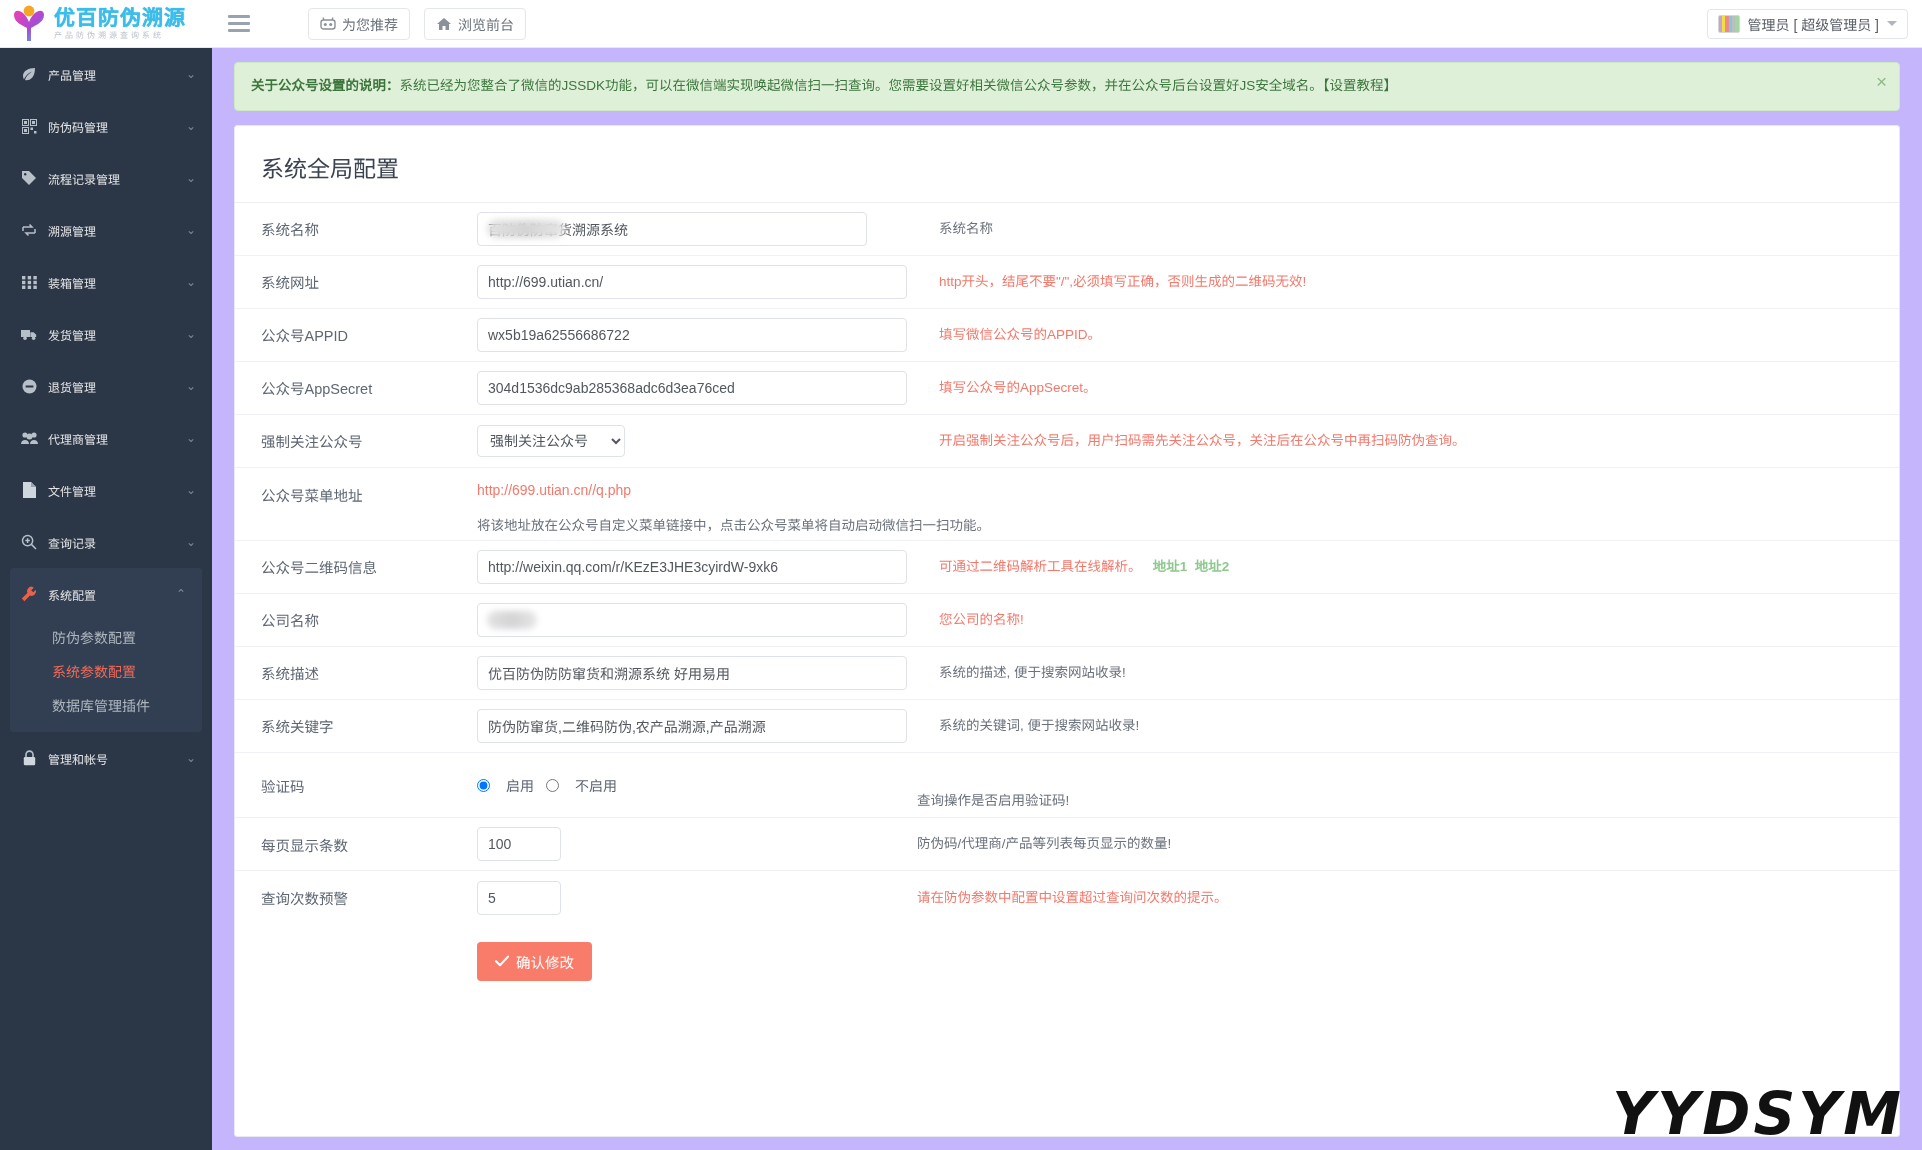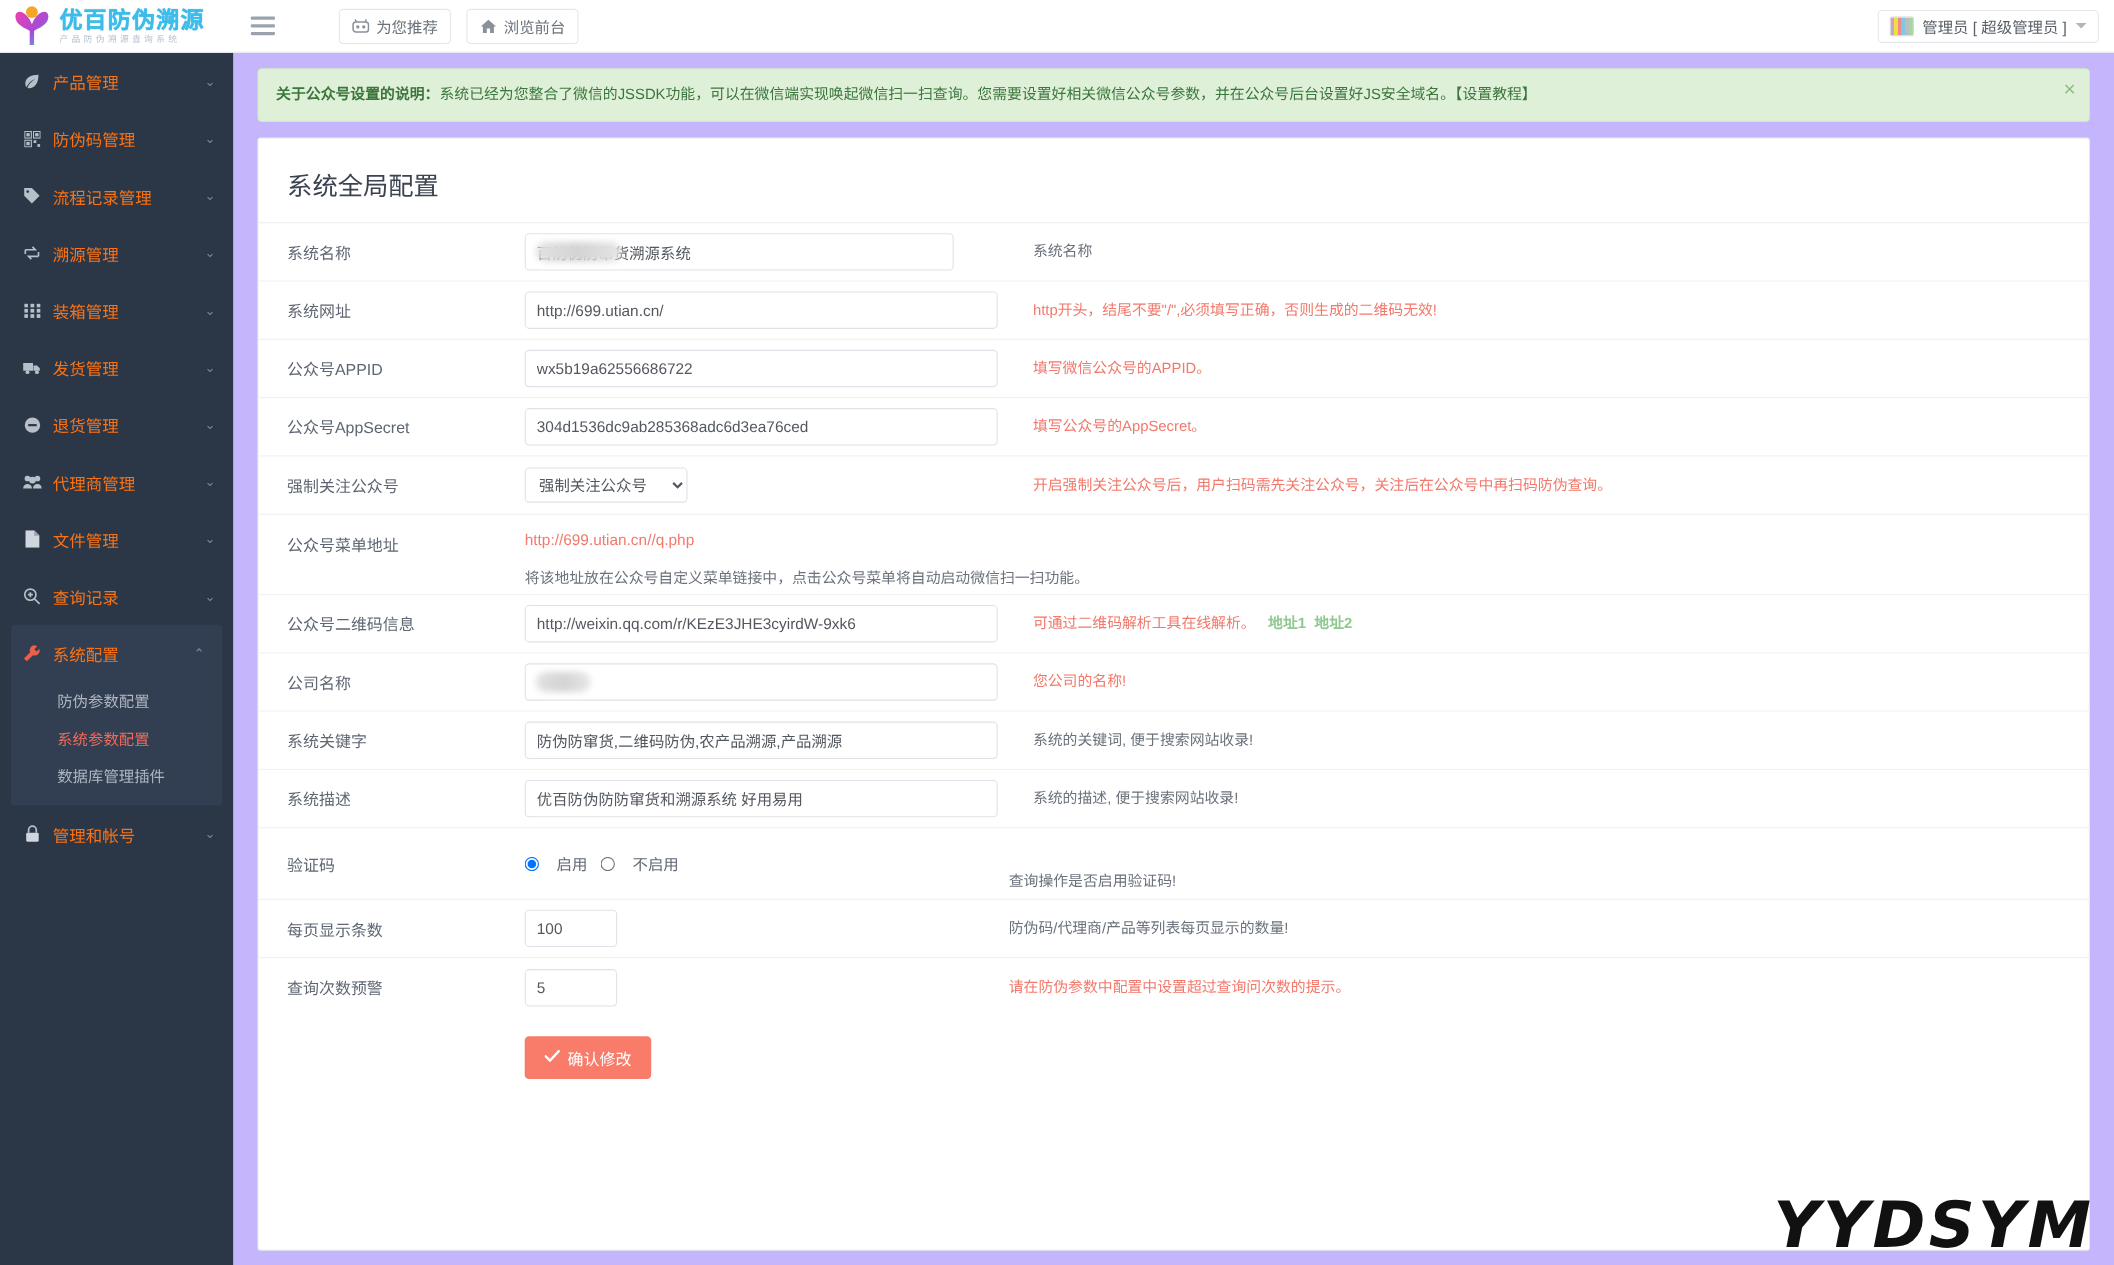--- a/index.html
+++ b/index.html
@@ -79,21 +79,21 @@
     overflow: hidden; z-index: 10;
   }
   .nav-item {
     display: flex; align-items: center; height: 52px; padding: 0 16px 0 18px;
     color: #ced4da; cursor: pointer; position: relative;
   }
   .nav-item .nav-ic {
     width: 22px; flex: 0 0 22px; display: inline-flex; align-items: center;
     justify-content: center; color: #b7bfc8; margin-right: 8px;
   }
-  .nav-item .nav-label { font-size: 15px; color: #f97316; white-space: nowrap; }
+  .nav-item .nav-label { font-size: 12px; color: #e5e5e5; white-space: nowrap; }
   .nav-item .chev {
     margin-left: auto; color: #7c8794; font-size: 12px; line-height: 1;
   }
   .nav-group.open {
     background: #323e51; border-radius: 3px; margin: 0 10px; width: 192px;
   }
   .nav-group.open .nav-item { padding-left: 8px; }
   .nav-group.open .nav-item .nav-ic { color: #e8614d; }
   .nav-sub {
     display: block; padding: 0 0 10px 0;
@@ -502,33 +502,33 @@
         <div class="row-field">
           <span class="field-wrap">
             <input class="txt w-wide" type="text" value="" style="">
             <span class="redacted" style="left:10px; top:8px; width:50px; height:18px;"></span>
           </span>
         </div>
         <div class="row-help red">您公司的名称!</div>
       </div>
 
       <div class="form-row">
+        <div class="row-label">系统描述</div>
+        <div class="row-field">
+          <input class="txt w-wide" type="text" value="优百防伪防防窜货和溯源系统 好用易用" style="">
+        </div>
+        <div class="row-help">系统的描述, 便于搜索网站收录!</div>
+      </div>
+
+      <div class="form-row">
         <div class="row-label">系统关键字</div>
         <div class="row-field">
           <input class="txt w-wide" type="text" value="防伪防窜货,二维码防伪,农产品溯源,产品溯源" style="">
         </div>
         <div class="row-help">系统的关键词, 便于搜索网站收录!</div>
-      </div>
-
-      <div class="form-row">
-        <div class="row-label">系统描述</div>
-        <div class="row-field">
-          <input class="txt w-wide" type="text" value="优百防伪防防窜货和溯源系统 好用易用" style="">
-        </div>
-        <div class="row-help">系统的描述, 便于搜索网站收录!</div>
       </div>
 
       <div class="form-row">
         <div class="row-label">验证码</div>
         <div class="row-field">
           <span class="radio-set">
             <label>
               <input type="radio" name="captcha" checked="" style="">
               <span>启用</span>
             </label>

